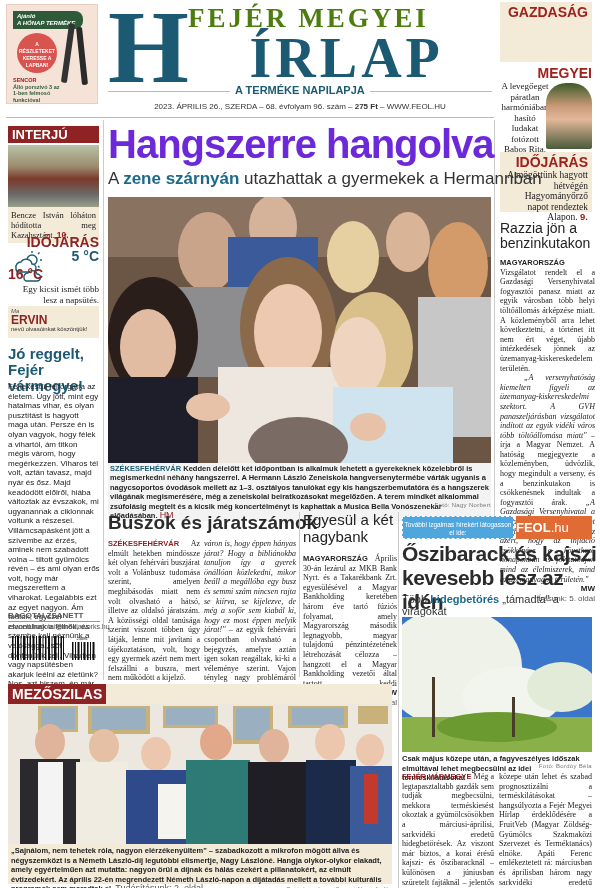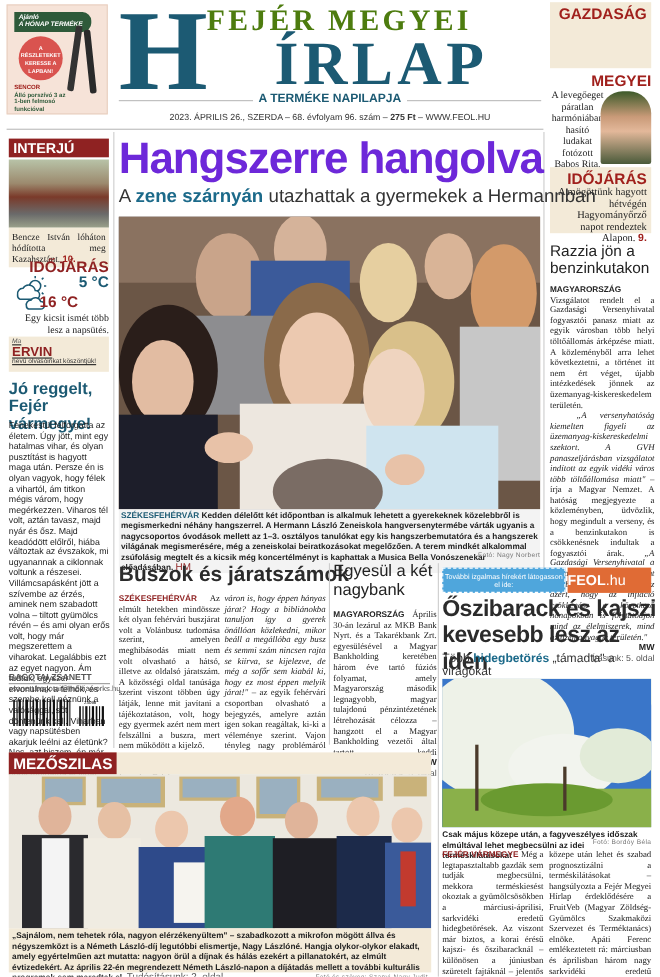--- a/index.html
+++ b/index.html
@@ -34,24 +34,24 @@
   .pg { color: #a0201c; font-weight: bold; font-family: "Liberation Sans", sans-serif; }
   .mag-photo { position:absolute; right: 6px; top: 82px; width: 46px; height: 66px; background: linear-gradient(180deg,#3d5a2a 0%, #c99a78 35%, #e3b89a 55%, #4a5a3a 100%); border-radius: 20px 20px 2px 2px; }
 
   
   .lbl-red { background: #8f2222; color: #fff; font: bold 13px "Liberation Sans", sans-serif; padding: 1px 4px; }
   .interju { left: 8px; top: 126px; width: 91px; }
   .interju-photo { left: 8px; top: 145px; width: 91px; height: 62px; background: linear-gradient(180deg,#b8c3a8 0%, #9c8a6e 35%, #7a3a2a 55%, #6a6a6a 80%, #9aa08a 100%); }
   .interju-cap { left: 8px; top: 207px; width: 91px; background: #f3ead8; font: 8.5px "Liberation Serif", serif; padding: 3px 3px; line-height: 10px; text-align: justify; }
   .weather-h { left: 8px; top: 234px; width: 91px; text-align: right; font: bold 14px "Liberation Sans", sans-serif; color: #8f2222; line-height: 16px; }
   .temp1 { left: 8px; top: 248px; width: 91px; text-align: right; font: bold 14px "Liberation Sans", sans-serif; color: #1c5a73; }
-  .temp2 { left: 8px; top: 266px; width: 91px; text-align: center; font: bold 14px "Liberation Sans", sans-serif; color: #8f2222; }
+  .temp2 { left: 8px; top: 266px; width: 91px; text-align: left; font: bold 14px "Liberation Sans", sans-serif; color: #8f2222; }
   .weather-icon { left: 10px; top: 250px; width: 36px; height: 32px; }
   .weather-t { left: 8px; top: 284px; width: 91px; text-align: right; font: 9px "Liberation Serif", serif; line-height: 10.5px; }
-  .nameday { left: 8px; top: 306px; width: 91px; height: 32px; background: #f3ead8; padding: 2px 3px; text-decoration: underline; }
+  .nameday { left: 8px; top: 306px; width: 91px; height: 32px; background: #f3ead8; padding: 2px 3px; }
   .nameday-ma { font: italic 6px "Liberation Sans", sans-serif; color:#555; }
   .nameday-n { font: bold 12px "Liberation Sans", sans-serif; color: #8f2222; line-height: 12px; }
   .nameday-t { font: 6px "Liberation Sans", sans-serif; color: #333; }
   .goodmorning { left: 8px; top: 346px; width: 95px; font: bold 15px "Liberation Sans", sans-serif; color: #1c5a73; line-height: 16px; }
   .column-body { left: 8px; top: 382px; width: 92px; font: 8px "Liberation Sans", sans-serif; line-height: 9.6px; color: #222; }
   .author { left: 8px; top: 611px; width: 92px; font: bold 8px "Liberation Sans", sans-serif; color: #555; border-bottom: 1px solid #999; padding-bottom: 1px; }
   .email { left: 8px; top: 623px; width: 95px; font: 7px "Liberation Sans", sans-serif; color: #555; }
   .barcode { left: 10px; top: 634px; width: 88px; height: 30px; }
   .vrule-left { left: 103px; top: 120px; width: 1px; height: 560px; background: #ccc; }
   .vrule-right { left: 494px; top: 120px; width: 1px; height: 400px; background: #ccc; }

